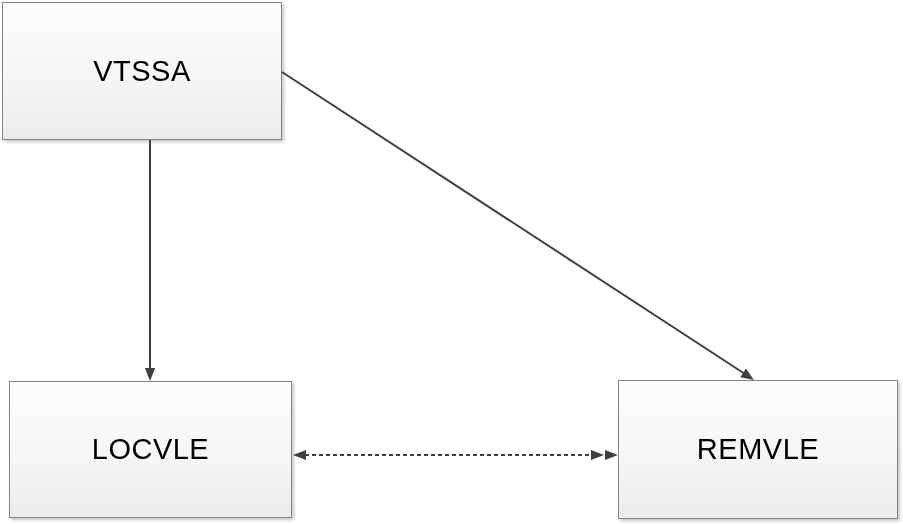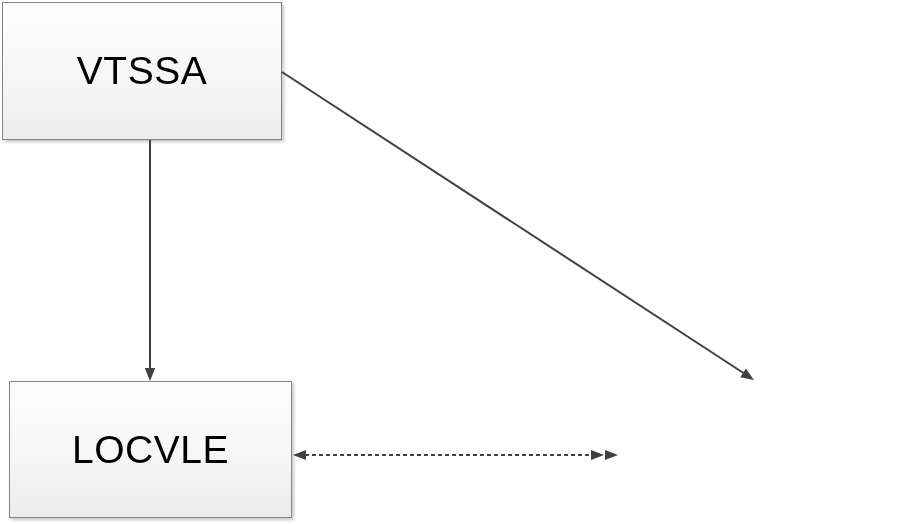--- a/index.html
+++ b/index.html
@@ -19,21 +19,21 @@
     position: absolute;
     box-sizing: border-box;
     background: linear-gradient(180deg, #fdfdfd 0%, #f6f6f6 55%, #ececec 100%);
     border: 1.5px solid #848484;
     box-shadow: 2px 2px 3px rgba(0,0,0,0.22);
     display: flex;
     align-items: center;
     justify-content: center;
   }
   .node-label {
-    font-size: 39px;
+    font-size: 29px;
     color: #000000;
     letter-spacing: 0.5px;
     user-select: none;
   }
   #node-vtssa  { left: 2px;   top: 2px;   width: 280px; height: 138px; }
   #node-locvle { left: 9px;   top: 381px; width: 283px; height: 137px; justify-content: center; }
   #node-remvle { left: 618px; top: 380px; width: 280px; height: 139px; }
   .connector-layer {
     position: absolute;
     left: 0; top: 0;
@@ -60,20 +60,23 @@
 <div class="canvas">
 
   <div class="node" id="node-vtssa">
     <span class="node-label">VTSSA</span>
   </div>
 
   <div class="node" id="node-locvle">
     <span class="node-label">LOCVLE</span>
   </div>
 
+  <div class="node" id="node-remvle">
+    <span class="node-label">REMVLE</span>
+  </div>
 
   <svg class="connector-layer" width="903" height="524" viewBox="0 0 903 524" xmlns="http://www.w3.org/2000/svg">
 
     <g>
       <line class="connector-line" x1="150" y1="140" x2="150" y2="369"></line>
       <polygon class="arrowhead" points="150,381 144.8,368 155.2,368"></polygon>
     </g>
 
     <g>
       <line class="connector-line" x1="282" y1="72" x2="743.5" y2="373"></line>

